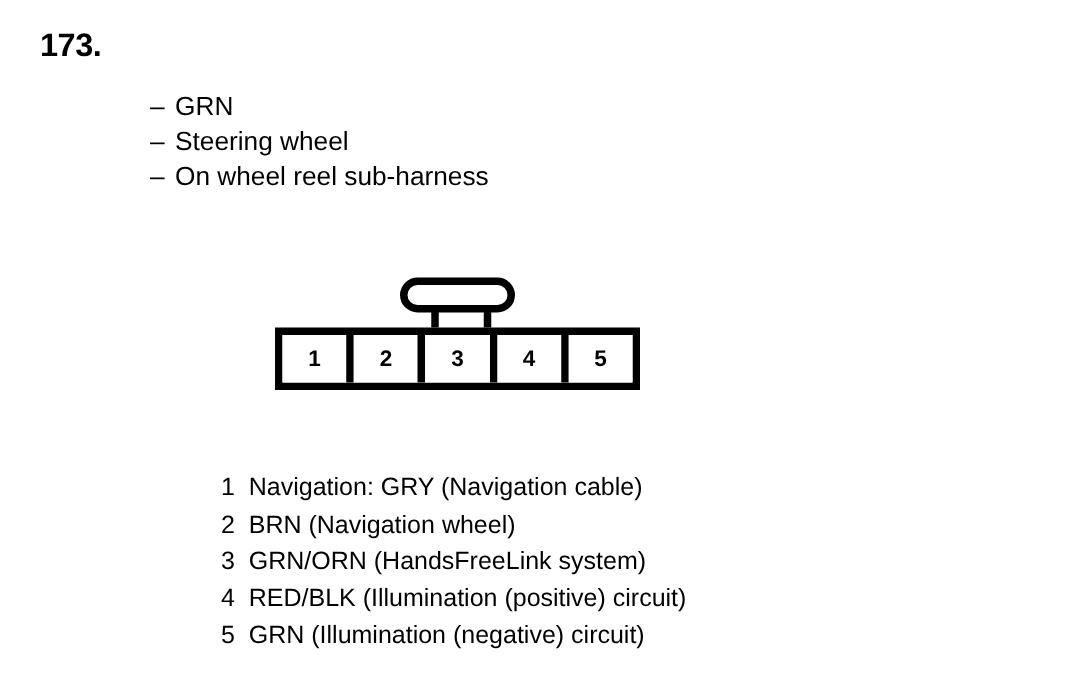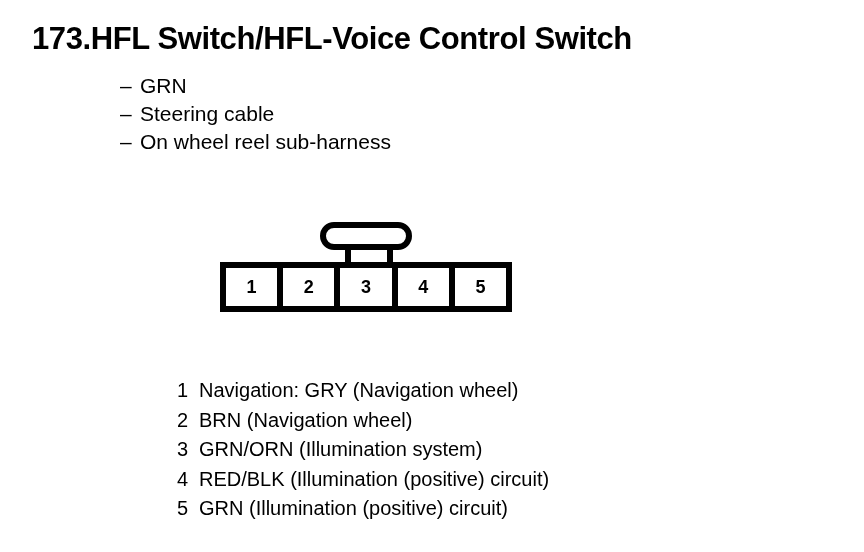--- a/index.html
+++ b/index.html
@@ -20,23 +20,24 @@
   
   .title-row {
     position: absolute;
     left: 32px;
     top: 21px;
     display: flex;
     align-items: baseline;
     white-space: nowrap;
   }
   .title-num {
-    font-size: 31px;
+    font-size: 26px;
     font-weight: bold;
     letter-spacing: -0.4px;
+    margin-right: 14px;
   }
   .title-text {
     font-size: 31px;
     font-weight: bold;
     letter-spacing: -0.4px;
   }
 
   
   .sub-list {
     position: absolute;
@@ -128,31 +129,30 @@
     flex: 0 0 18px;
     text-align: right;
     margin-right: 11px;
   }
 </style>
 </head>
 <body>
 
 <div class="title-row">
   <span class="title-num">173.</span>
-  <span class="title-text">HFL Switch/HFL-Voice Control Switch</span>
 </div>
 
 <div class="sub-list">
   <div class="sub-item">
     <span class="sub-dash">–</span>
     <span>GRN</span>
   </div>
   <div class="sub-item">
     <span class="sub-dash">–</span>
-    <span>Steering cable</span>
+    <span>Steering wheel</span>
   </div>
   <div class="sub-item">
     <span class="sub-dash">–</span>
     <span>On wheel reel sub-harness</span>
   </div>
 </div>
 
 <div class="connector">
   <div class="latch"></div>
   <div class="neck-left"></div>
@@ -162,31 +162,31 @@
     <div class="cell">2</div>
     <div class="cell">3</div>
     <div class="cell">4</div>
     <div class="cell">5</div>
   </div>
 </div>
 
 <div class="legend">
   <div class="legend-row">
     <span class="legend-num">1</span>
-    <span>Navigation: GRY (Navigation wheel)</span>
+    <span>Navigation: GRY (Navigation cable)</span>
   </div>
   <div class="legend-row">
     <span class="legend-num">2</span>
     <span>BRN (Navigation wheel)</span>
   </div>
   <div class="legend-row">
     <span class="legend-num">3</span>
-    <span>GRN/ORN (Illumination system)</span>
+    <span>GRN/ORN (HandsFreeLink system)</span>
   </div>
   <div class="legend-row">
     <span class="legend-num">4</span>
     <span>RED/BLK (Illumination (positive) circuit)</span>
   </div>
   <div class="legend-row">
     <span class="legend-num">5</span>
-    <span>GRN (Illumination (positive) circuit)</span>
+    <span>GRN (Illumination (negative) circuit)</span>
   </div>
 </div>
 
 </body></html>

